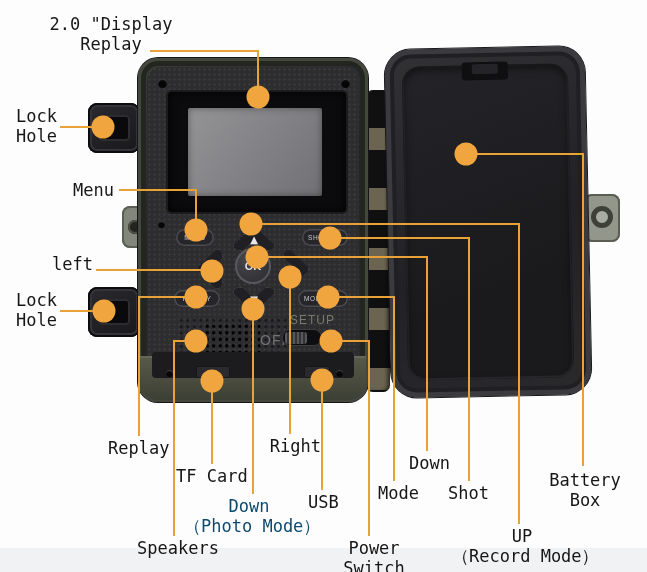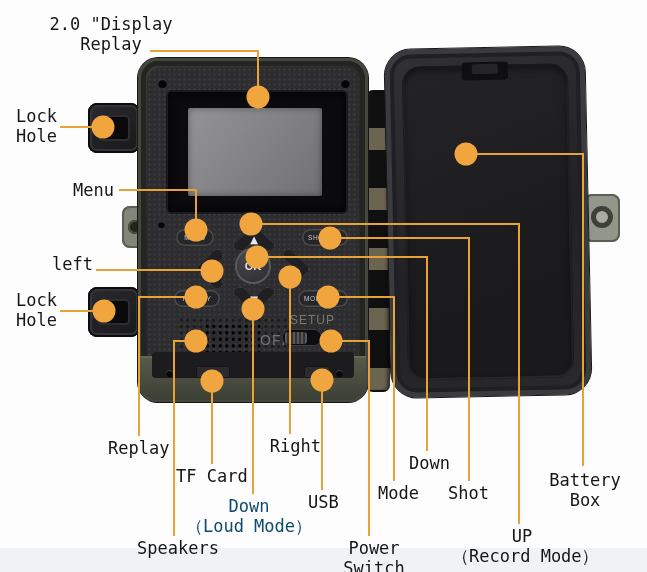--- a/index.html
+++ b/index.html
@@ -238,21 +238,21 @@
         <div>Replay</div>
       </div>
       <div class="ann-label" style="left: 136px; top: 538px; width: 84px; text-align: center; color: rgb(22, 22, 22);">
         <div>Speakers</div>
       </div>
       <div class="ann-label" style="left: 176px; top: 466px; width: 76px; text-align: left; color: rgb(22, 22, 22);">
         <div>TF Card</div>
       </div>
       <div class="ann-label" style="left: 184px; top: 496px; width: 130px; text-align: center; color: #0c4a6e;">
         <div>Down</div>
-        <div>（Loud Mode）</div>
+        <div>（Photo Mode）</div>
       </div>
       <div class="ann-label" style="left: 265px; top: 436px; width: 56px; text-align: right; color: rgb(22, 22, 22);">
         <div>Right</div>
       </div>
       <div class="ann-label" style="left: 308px; top: 492px; width: 36px; text-align: left; color: rgb(22, 22, 22);">
         <div>USB</div>
       </div>
       <div class="ann-label" style="left: 342px; top: 538px; width: 64px; text-align: center; color: rgb(22, 22, 22);">
         <div>Power</div>
         <div>Switch</div>

